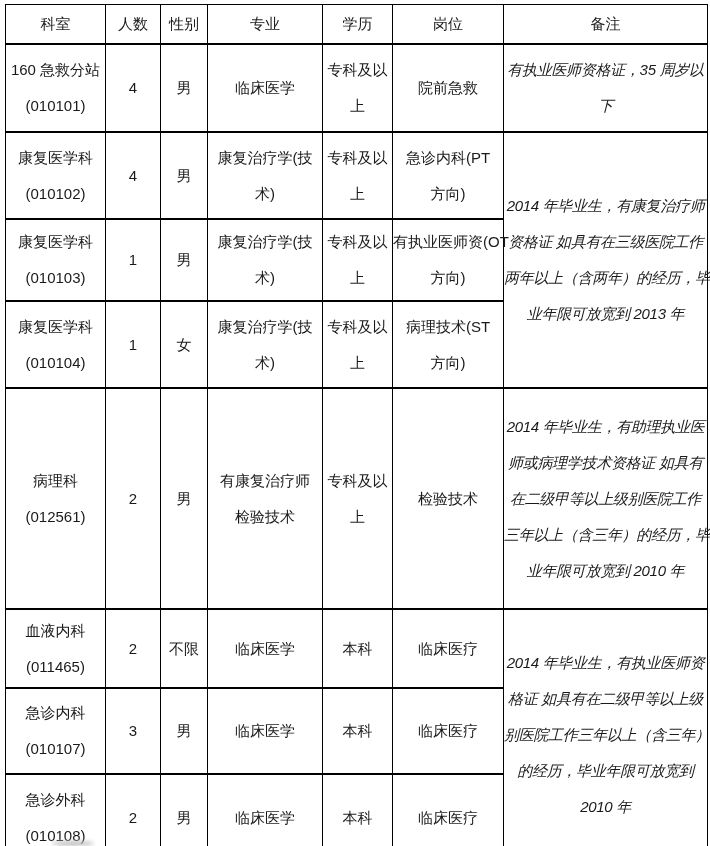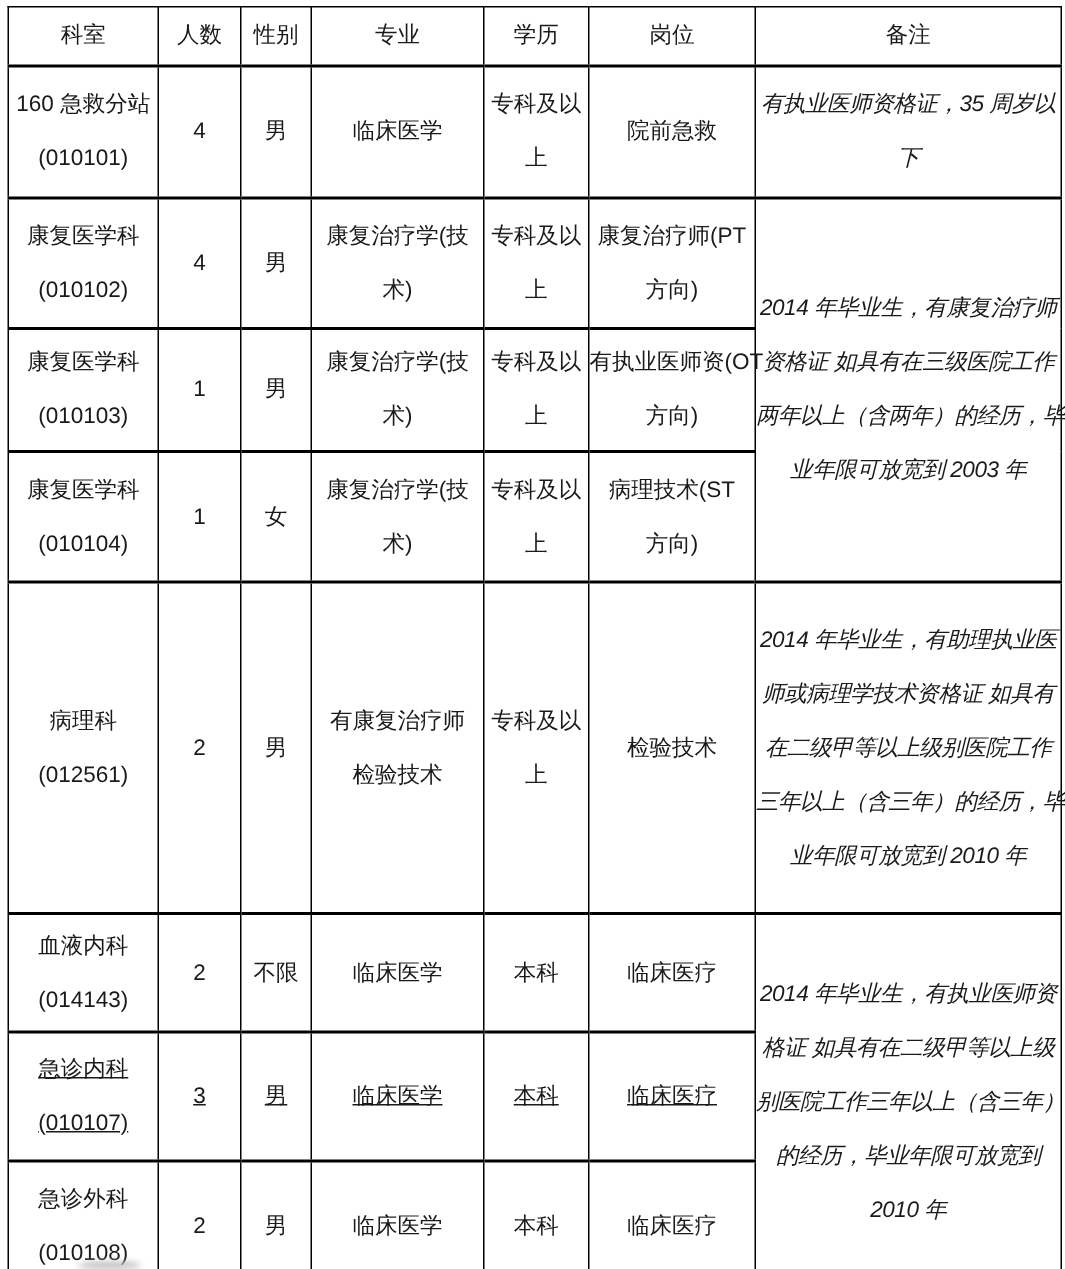--- a/index.html
+++ b/index.html
@@ -42,21 +42,21 @@
     height: 38px;
     line-height: 20px;
     text-align: center;
   }
   .row-1 > td { height: 86px; }
   .row-2 > td { height: 85px; }
   .row-3 > td { height: 80px; }
   .row-4 > td { height: 85px; }
   .row-5 > td { height: 219px; }
   .row-6 > td { height: 77px; }
-  .row-7 > td { height: 84px; text-decoration: underline; }
+  .row-7 > td { height: 84px; }
   .row-8 > td { height: 85px; }
   td.remark-cell {
     letter-spacing: -0.3px;
     font-style: italic;
   }
   .smudge {
     position: absolute;
     left: 52px;
     top: 841px;
     width: 42px;
@@ -106,26 +106,26 @@
       </tr>
       <tr class="row-2">
         <td class="dept-cell">康复医学科
 (010102)</td>
         <td class="count-cell">4</td>
         <td class="gender-cell">男</td>
         <td class="major-cell">康复治疗学(技
 术)</td>
         <td class="degree-cell">专科及以
 上</td>
-        <td class="position-cell">康复治疗师(PT
+        <td class="position-cell">急诊内科(PT
 方向)</td>
         <td class="remark-cell" rowspan="3">2014 年毕业生，有康复治疗师
 资格证 如具有在三级医院工作
 两年以上（含两年）的经历，毕
-业年限可放宽到 2003 年</td>
+业年限可放宽到 2013 年</td>
       </tr>
       <tr class="row-3">
         <td class="dept-cell">康复医学科
 (010103)</td>
         <td class="count-cell">1</td>
         <td class="gender-cell">男</td>
         <td class="major-cell">康复治疗学(技
 术)</td>
         <td class="degree-cell">专科及以
 上</td>
@@ -155,21 +155,21 @@
 上</td>
         <td class="position-cell">检验技术</td>
         <td class="remark-cell">2014 年毕业生，有助理执业医
 师或病理学技术资格证 如具有
 在二级甲等以上级别医院工作
 三年以上（含三年）的经历，毕
 业年限可放宽到 2010 年</td>
       </tr>
       <tr class="row-6">
         <td class="dept-cell">血液内科
-(014143)</td>
+(011465)</td>
         <td class="count-cell">2</td>
         <td class="gender-cell">不限</td>
         <td class="major-cell">临床医学</td>
         <td class="degree-cell">本科</td>
         <td class="position-cell">临床医疗</td>
         <td class="remark-cell" rowspan="3">2014 年毕业生，有执业医师资
 格证 如具有在二级甲等以上级
 别医院工作三年以上（含三年）
 的经历，毕业年限可放宽到
 2010 年</td>

